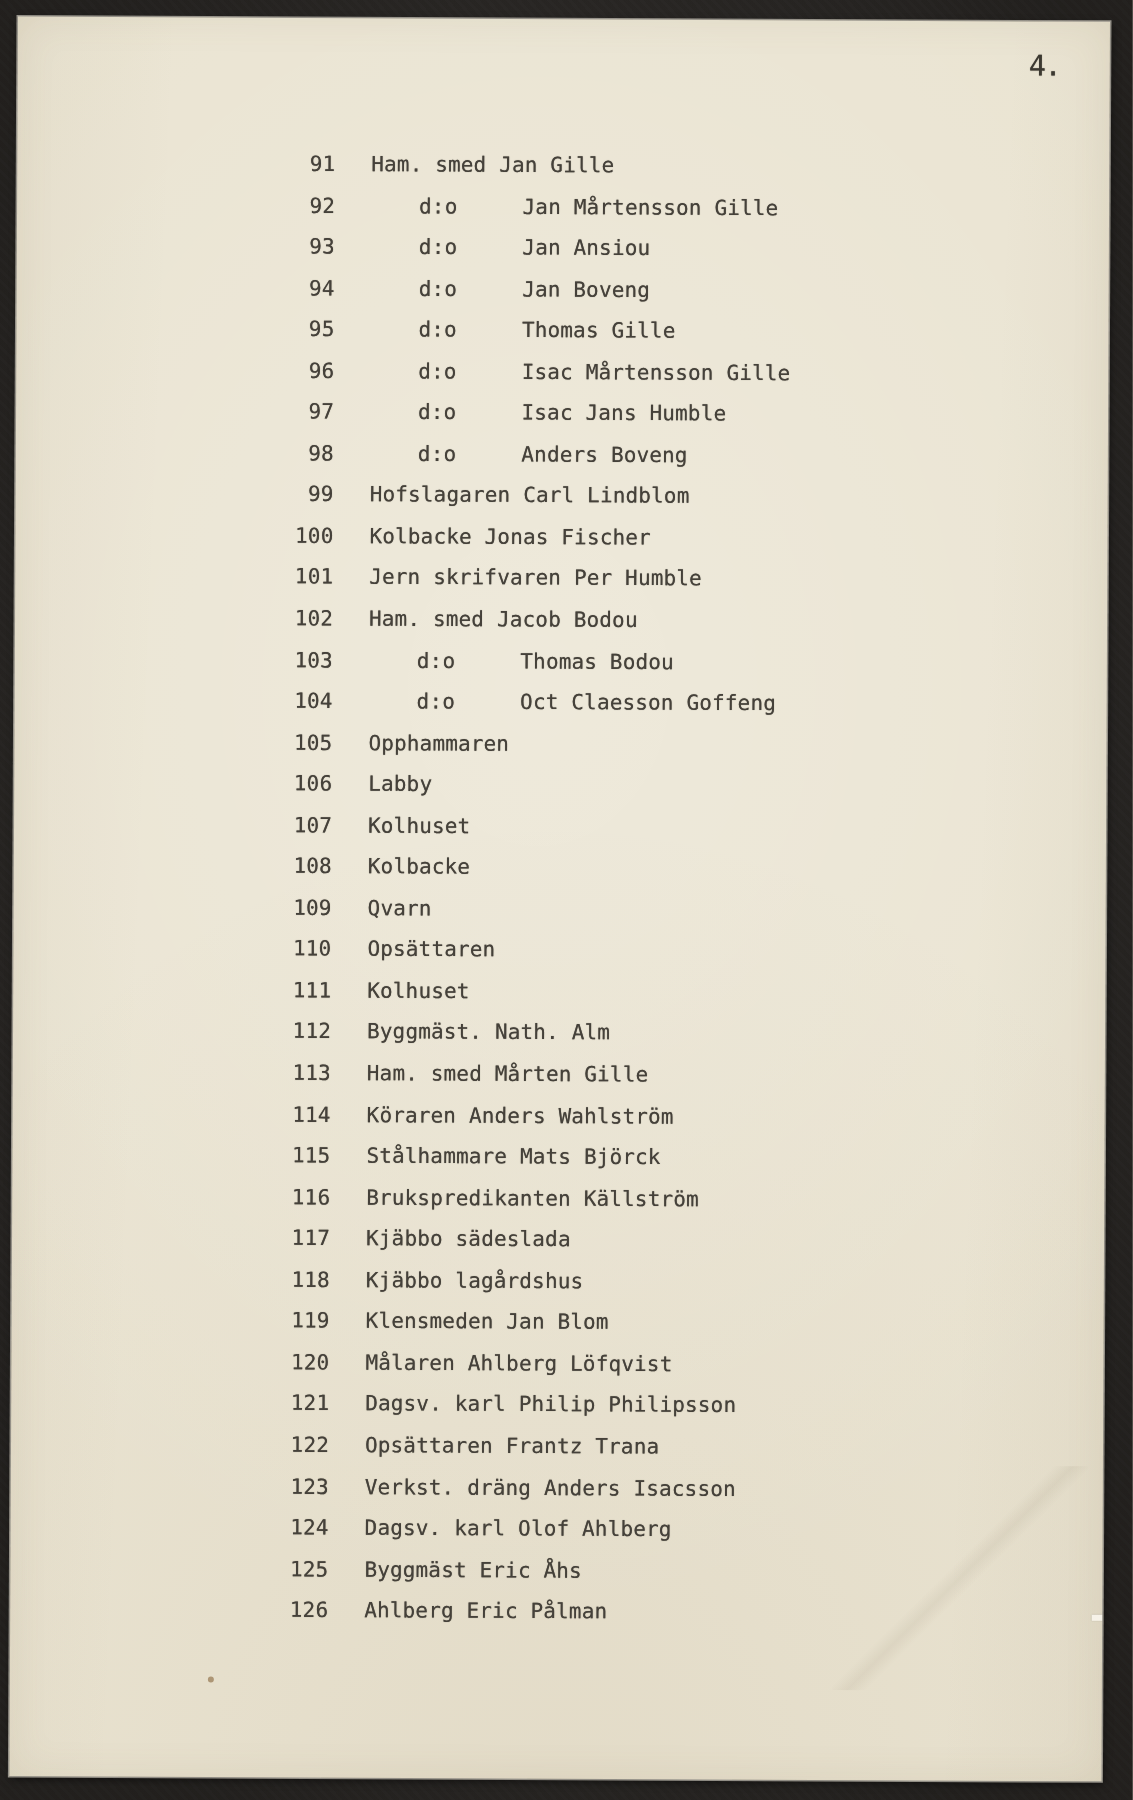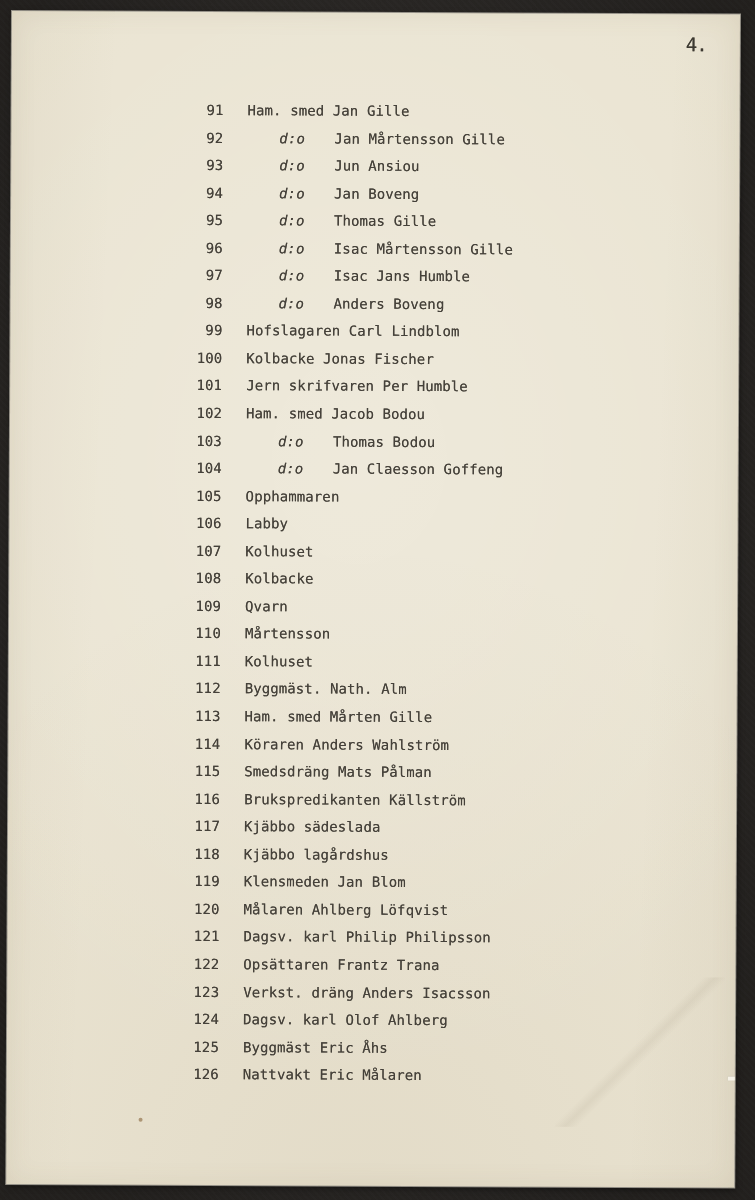--- a/index.html
+++ b/index.html
@@ -100,27 +100,26 @@
     line-height: 1;
     white-space: pre;
   }
   .num {
     left: 0;
     width: 212px;
     text-align: right;
   }
   .ditto-mark {
     left: 268px;
-    font-style: italic;
   }
   .name {
     left: 236px;
   }
   .row.ditto .name {
-    left: 323px;
+    left: 337px;
   }
 </style>
 </head>
 <body>
 
 <div class="mat"></div>
 
 <div class="paper">
   <div class="wrinkle"></div>
   <div class="speck-1"></div>
@@ -135,21 +134,21 @@
     <span class="name">Ham. smed Jan Gille</span>
   </div>
       <div class="row ditto">
     <span class="num">92</span>
     <span class="ditto-mark">d:o</span>
     <span class="name">Jan Mårtensson Gille</span>
   </div>
       <div class="row ditto">
     <span class="num">93</span>
     <span class="ditto-mark">d:o</span>
-    <span class="name">Jun Ansiou</span>
+    <span class="name">Jan Ansiou</span>
   </div>
       <div class="row ditto">
     <span class="num">94</span>
     <span class="ditto-mark">d:o</span>
     <span class="name">Jan Boveng</span>
   </div>
       <div class="row ditto">
     <span class="num">95</span>
     <span class="ditto-mark">d:o</span>
     <span class="name">Thomas Gille</span>
@@ -190,21 +189,21 @@
     <span class="name">Ham. smed Jacob Bodou</span>
   </div>
       <div class="row ditto">
     <span class="num">103</span>
     <span class="ditto-mark">d:o</span>
     <span class="name">Thomas Bodou</span>
   </div>
       <div class="row ditto">
     <span class="num">104</span>
     <span class="ditto-mark">d:o</span>
-    <span class="name">Jan Claesson Goffeng</span>
+    <span class="name">Oct Claesson Goffeng</span>
   </div>
       <div class="row">
     <span class="num">105</span>
     <span class="ditto-mark"></span>
     <span class="name">Opphammaren</span>
   </div>
       <div class="row">
     <span class="num">106</span>
     <span class="ditto-mark"></span>
     <span class="name">Labby</span>
@@ -220,21 +219,21 @@
     <span class="name">Kolbacke</span>
   </div>
       <div class="row">
     <span class="num">109</span>
     <span class="ditto-mark"></span>
     <span class="name">Qvarn</span>
   </div>
       <div class="row">
     <span class="num">110</span>
     <span class="ditto-mark"></span>
-    <span class="name">Mårtensson</span>
+    <span class="name">Opsättaren</span>
   </div>
       <div class="row">
     <span class="num">111</span>
     <span class="ditto-mark"></span>
     <span class="name">Kolhuset</span>
   </div>
       <div class="row">
     <span class="num">112</span>
     <span class="ditto-mark"></span>
     <span class="name">Byggmäst. Nath. Alm</span>
@@ -245,21 +244,21 @@
     <span class="name">Ham. smed Mårten Gille</span>
   </div>
       <div class="row">
     <span class="num">114</span>
     <span class="ditto-mark"></span>
     <span class="name">Köraren Anders Wahlström</span>
   </div>
       <div class="row">
     <span class="num">115</span>
     <span class="ditto-mark"></span>
-    <span class="name">Smedsdräng Mats Pålman</span>
+    <span class="name">Stålhammare Mats Björck</span>
   </div>
       <div class="row">
     <span class="num">116</span>
     <span class="ditto-mark"></span>
     <span class="name">Brukspredikanten Källström</span>
   </div>
       <div class="row">
     <span class="num">117</span>
     <span class="ditto-mark"></span>
     <span class="name">Kjäbbo sädeslada</span>
@@ -300,16 +299,16 @@
     <span class="name">Dagsv. karl Olof Ahlberg</span>
   </div>
       <div class="row">
     <span class="num">125</span>
     <span class="ditto-mark"></span>
     <span class="name">Byggmäst Eric Åhs</span>
   </div>
       <div class="row">
     <span class="num">126</span>
     <span class="ditto-mark"></span>
-    <span class="name">Nattvakt Eric Målaren</span>
+    <span class="name">Ahlberg Eric Pålman</span>
   </div>
     </div>
 </div>
 
 </body></html>

